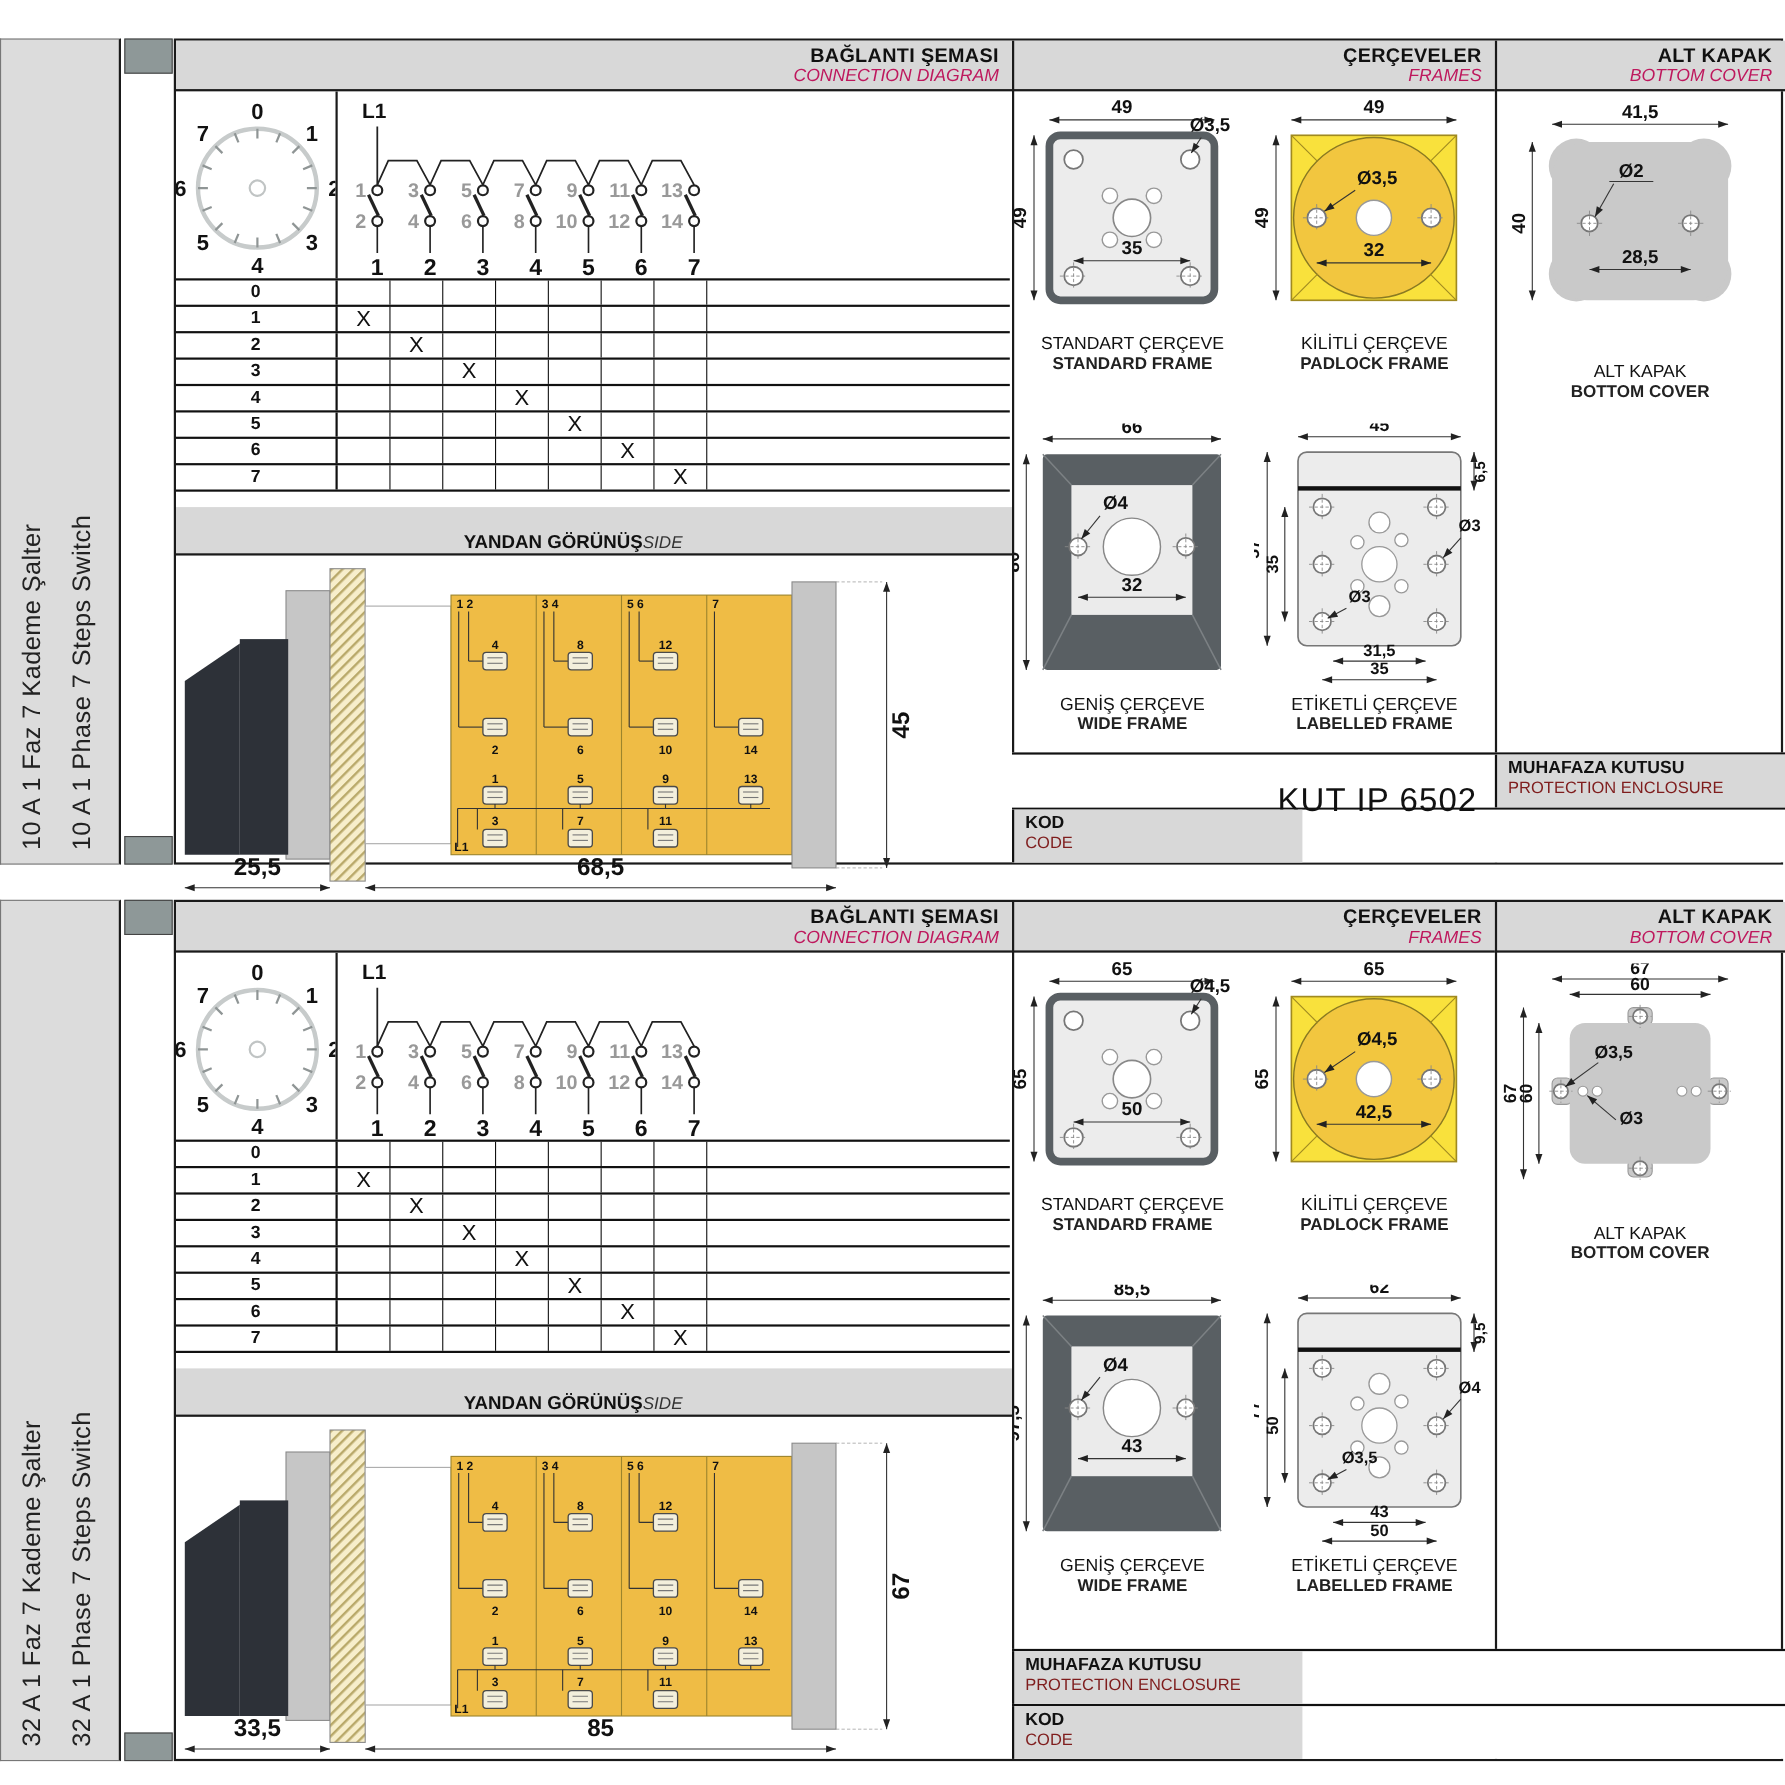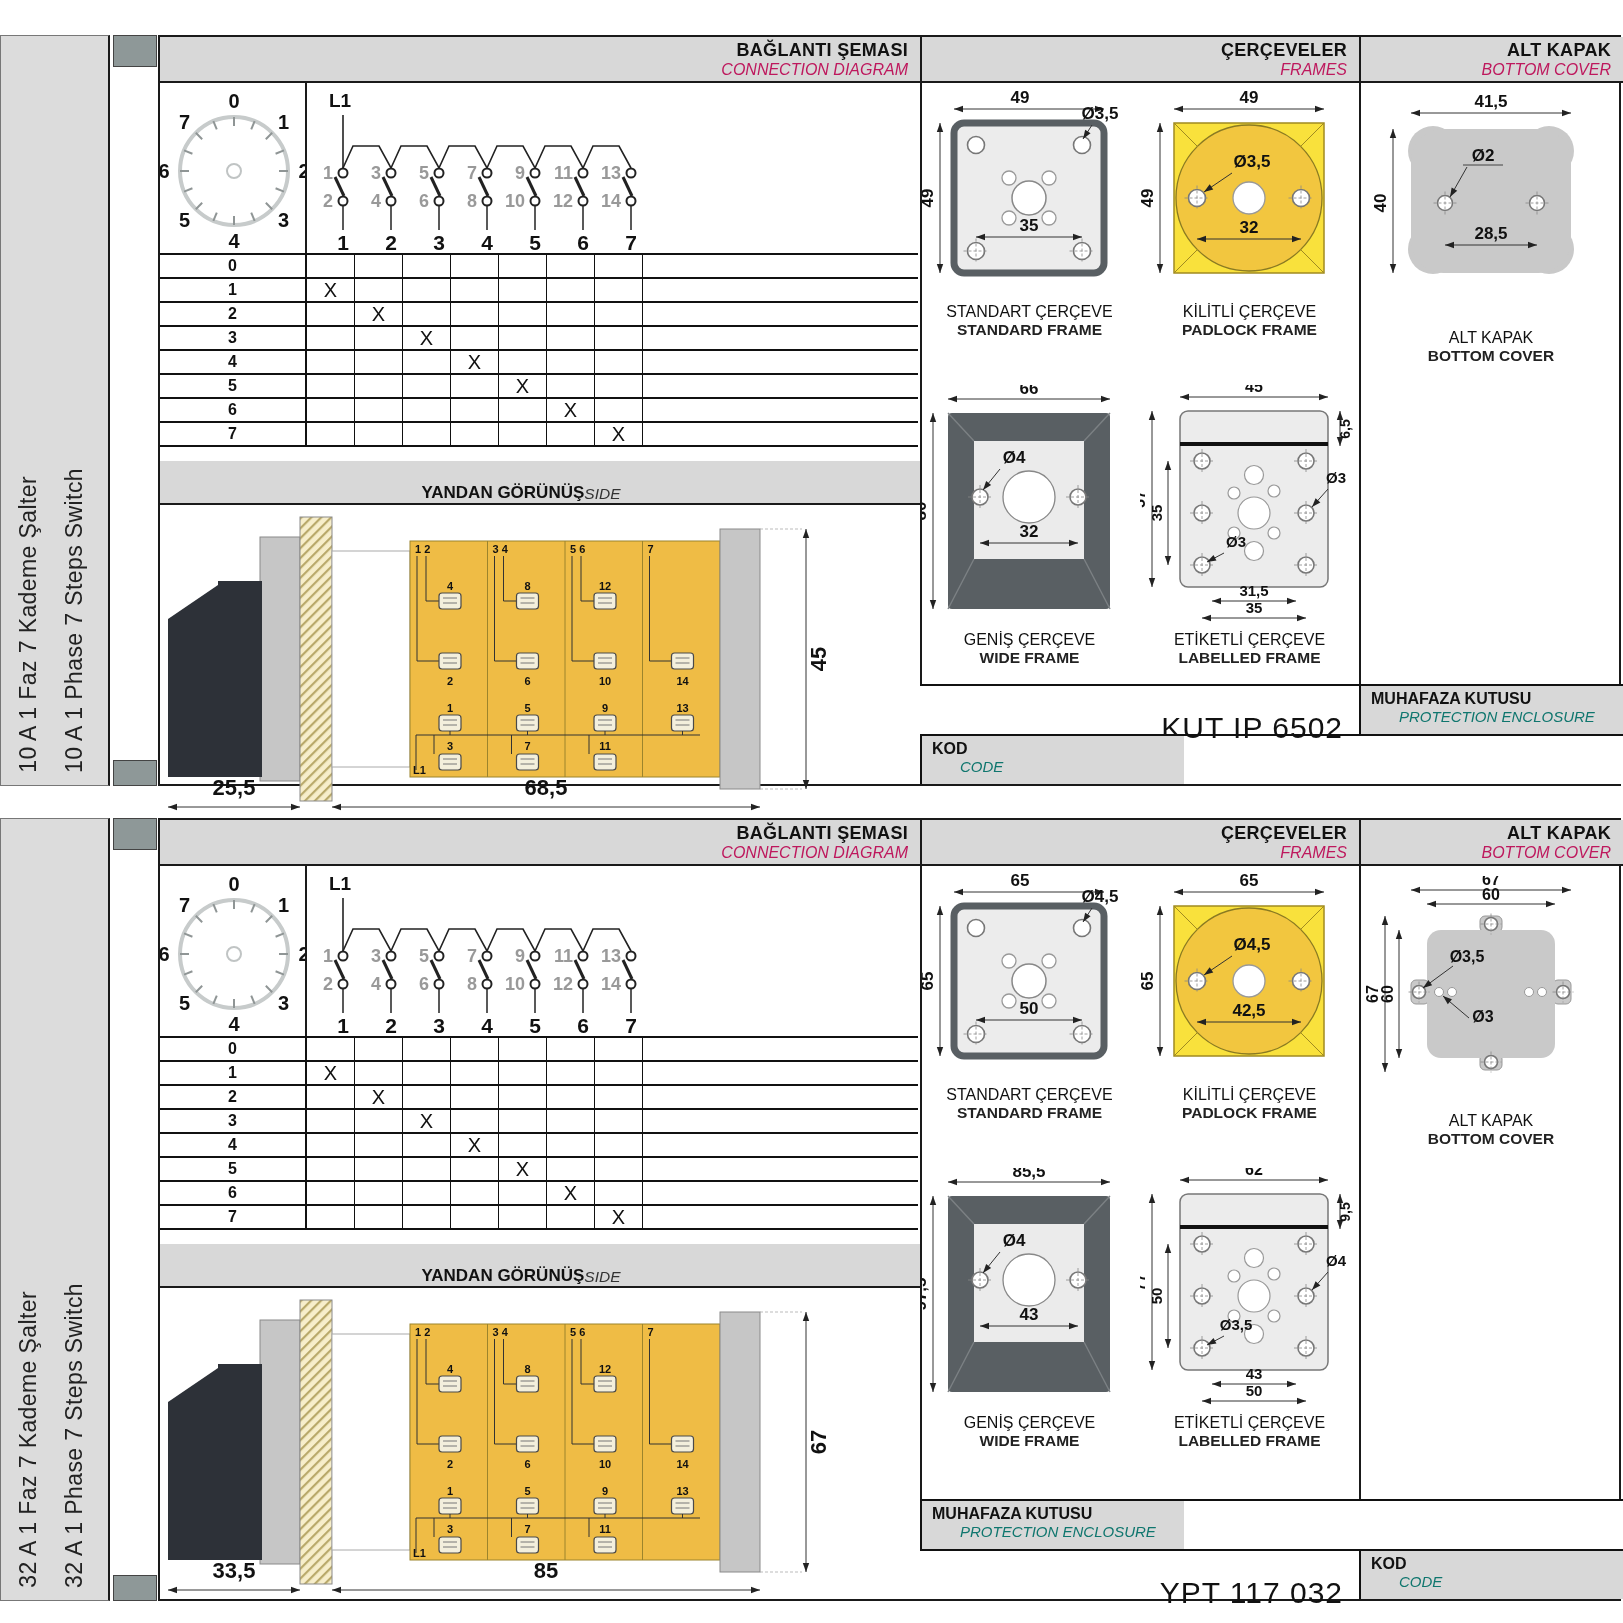--- a/index.html
+++ b/index.html
@@ -39,21 +39,21 @@
   .fig-wide{left:760px;top:348px;} .fig-labelled{left:980px;top:348px;}
   .coverfig{position:absolute;left:1199px;top:56px;width:264px;text-align:center;z-index:3;}
   .figcap{margin-top:2px;line-height:1.15;}
   .figcap .tr{font-weight:normal;font-size:16px;display:block;text-align:center;}
   .figcap .en{font-weight:bold;font-size:15.5px;color:#222;display:block;}
   .codes{position:absolute;left:760px;width:703px;bottom:0;z-index:5;background:#fff;}
   .crow{display:flex;height:50px;box-sizing:border-box;border-top:2px solid #111;}
   .cval{width:439px;box-sizing:border-box;display:flex;align-items:center;justify-content:flex-end;padding-right:16px;font-size:30px;font-weight:500;letter-spacing:1px;background:#fff;margin-top:36px;}
   .clbl{width:264px;box-sizing:border-box;border-left:2px solid #111;background:#d8d8d8;padding:4px 10px;display:flex;flex-direction:column;justify-content:flex-start;}
   .clbl .tr{font-weight:bold;font-size:16px;}
-  .clbl .en{font-style:italic;font-size:15px;color:#0f766e;margin-left:28px;}
+  .clbl .en{font-size:15px;color:#7f1d1d;}
   svg text{font-family:"Liberation Sans",sans-serif;}
 </style>
 </head>
 <body>
 
 <section class="panel" style="top: 35px; height: 751px;">
   <aside class="sidebar">
     <span class="vlabel tr">10 A 1 Faz 7 Kademe Şalter</span>
     <span class="vlabel en">10 A 1 Phase 7 Steps Switch</span>
   </aside>
@@ -1150,21 +1150,20 @@
     </div>
 
     <div class="codes">
       <div class="crow">
         <div class="clbl">
           <span class="tr">MUHAFAZA KUTUSU</span>
           <span class="en">PROTECTION ENCLOSURE</span>
         </div>
       </div>
       <div class="crow">
-        <div class="cval">YPT 117 032</div>
         <div class="clbl">
           <span class="tr">KOD</span>
           <span class="en">CODE</span>
         </div>
       </div>
     </div>
   </div>
 </section>
 
 </body></html>

